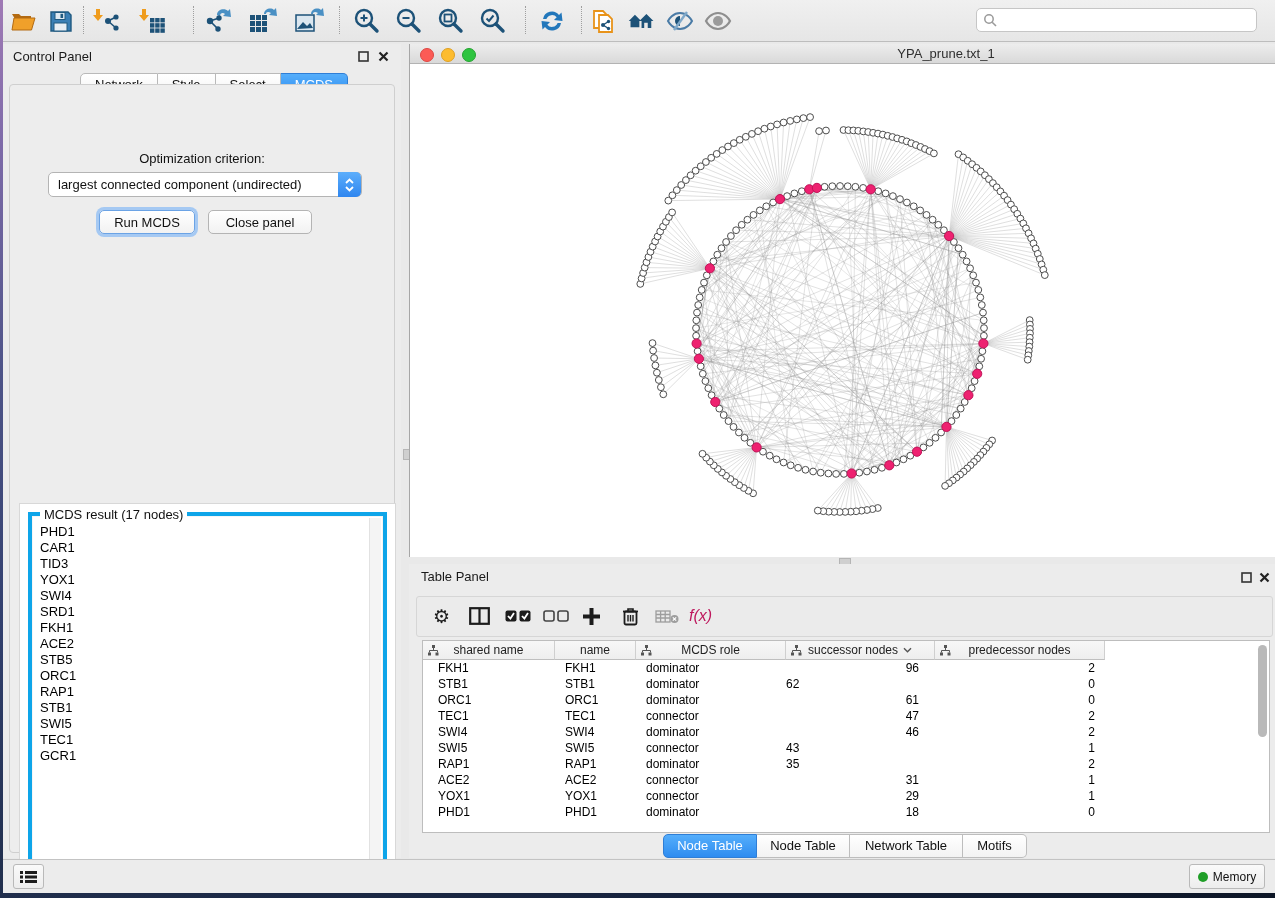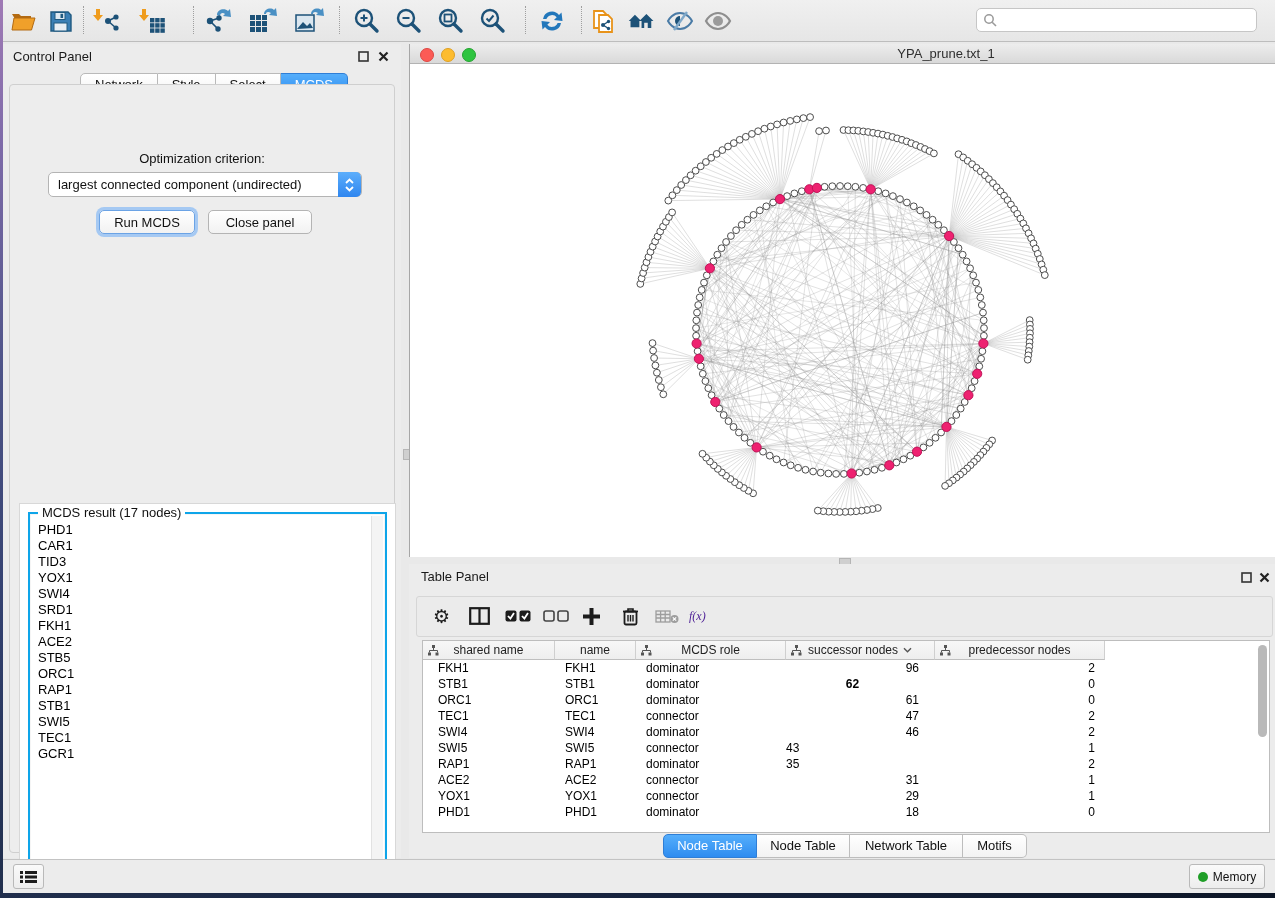--- a/index.html
+++ b/index.html
@@ -27,21 +27,21 @@
   .tab:last-child{border-radius:0 5px 5px 0;}
   .tab.active{background:linear-gradient(#55aefb,#2e8cf0);color:#fff;border-color:#2f7ed6;}
   .tab-content{position:absolute;left:6px;top:40px;width:384px;height:767px;background:#ededed;border:1px solid #cfcfcf;border-radius:4px;}
   .opt-label{position:absolute;left:0;top:66px;width:100%;text-align:center;font-size:13px;color:#111;}
   .dropdown{position:absolute;left:38px;top:87px;width:314px;height:25px;background:#fff;border:1px solid #b4b4b4;border-radius:5px;display:flex;align-items:center;box-sizing:border-box;}
   .dropdown .dd-text{font-size:13px;color:#111;padding-left:9px;white-space:nowrap;}
   .dd-step{position:absolute;right:0;top:-1px;width:23px;height:25px;background:linear-gradient(#5caefc,#2f86ef);border-radius:0 5px 5px 0;display:flex;flex-direction:column;align-items:center;justify-content:center;}
   .btn{position:absolute;height:24px;background:linear-gradient(#ffffff,#f2f2f2);border:1px solid #b4b4b4;border-radius:5px;font-size:13px;color:#111;display:flex;align-items:center;justify-content:center;box-sizing:border-box;}
   .btn.focusring{box-shadow:0 0 0 3px #a5c9f3;border-color:#6ba3e5;}
   .result-wrap{position:absolute;left:9px;top:418px;width:375px;height:385px;background:#ffffff;border:1px solid #d8d8d8;}
-  .groupbox{position:absolute;left:8px;top:8px;right:8px;bottom:6px;border:2px solid #0ea5e9;box-shadow:inset 0 0 0 1px #f5f5f5;}
+  .groupbox{position:absolute;left:8px;top:8px;right:8px;bottom:6px;border:4px solid #0ea5e9;box-shadow:inset 0 0 0 1px #f5f5f5;}
   .group-legend{position:absolute;left:8px;top:-9px;background:#fff;padding:0 4px;font-size:13px;color:#111;}
   .mcds-list{position:absolute;left:2px;top:8px;right:14px;bottom:2px;overflow:hidden;font-size:13px;color:#000;}
   .mcds-list .row{height:16px;line-height:16px;padding-left:6px;}
   .list-track{position:absolute;right:2px;top:2px;bottom:2px;width:11px;background:#f4f4f4;border-left:1px solid #e2e2e2;}
 
   
   .vsplit{position:absolute;left:399px;top:44px;width:7px;height:814px;background:#e9e9e9;}
   .vsplit .grab{position:absolute;left:1px;top:405px;width:5px;height:9px;background:#cfcfcf;border:1px solid #b5b5b5;}
   .hsplit{position:absolute;left:406px;top:557px;width:869px;height:7px;background:#e9e9e9;}
   .hsplit .grab{position:absolute;left:430px;top:1px;width:10px;height:5px;background:#cfcfcf;border:1px solid #b5b5b5;}
@@ -1070,21 +1070,21 @@
         <svg width="24" height="15" viewBox="0 0 24 15">
             <g stroke="#9d9d9d" fill="none" stroke-width="1.3">
               <rect x="1" y="2" width="14" height="11"></rect>
               <path d="M1 5.5 h14 M1 9 h14 M5.6 2 v11 M10.2 2 v11"></path>
             </g>
             <circle cx="19.5" cy="10" r="4" fill="#9d9d9d"></circle>
             <path d="M17.8 8.3 l3.4 3.4 M21.2 8.3 l-3.4 3.4" stroke="#fff" stroke-width="1.2"></path>
           </svg>
       </div>
       <div class="tp-icon" style="left:272px">
-        <span style="font-family:Liberation Serif, serif;font-style:italic;font-size:12px;color:#4c1d95">f(x)</span>
+        <span style="font-family:Liberation Sans, sans-serif;font-style:italic;font-size:16px;color:#be185d">f(x)</span>
       </div>
     </div>
 
     <div class="tgrid">
       <div class="thead" id="table-head">
           <div class="th" style="width: 132px;">
             <svg class="treeicon" width="11" height="11" viewBox="0 0 11 11">
               <g fill="#555">
                 <rect x="4" y="0" width="3" height="3"></rect>
                 <rect x="0" y="7.5" width="3" height="3"></rect>
@@ -1139,21 +1139,21 @@
             <div class="td" style="width: 132px; padding-left: 15px;">FKH1</div>
             <div class="td" style="width: 81px; padding-left: 10px;">FKH1</div>
             <div class="td" style="width: 150px; padding-left: 10px;">dominator</div>
             <div class="td" style="width: 149px; text-align: right; padding-right: 16px;">96</div>
             <div class="td" style="width: 170px; text-align: right; padding-right: 10px;">2</div>
           </div>
           <div class="tr">
             <div class="td" style="width: 132px; padding-left: 15px;">STB1</div>
             <div class="td" style="width: 81px; padding-left: 10px;">STB1</div>
             <div class="td" style="width: 150px; padding-left: 10px;">dominator</div>
-            <div class="td" style="width: 149px; text-align: center; padding-right: 16px; font-weight: bold;">62</div>
+            <div class="td" style="width: 149px; text-align: left; padding-right: 16px;">62</div>
             <div class="td" style="width: 170px; text-align: right; padding-right: 10px;">0</div>
           </div>
           <div class="tr">
             <div class="td" style="width: 132px; padding-left: 15px;">ORC1</div>
             <div class="td" style="width: 81px; padding-left: 10px;">ORC1</div>
             <div class="td" style="width: 150px; padding-left: 10px;">dominator</div>
             <div class="td" style="width: 149px; text-align: right; padding-right: 16px;">61</div>
             <div class="td" style="width: 170px; text-align: right; padding-right: 10px;">0</div>
           </div>
           <div class="tr">

